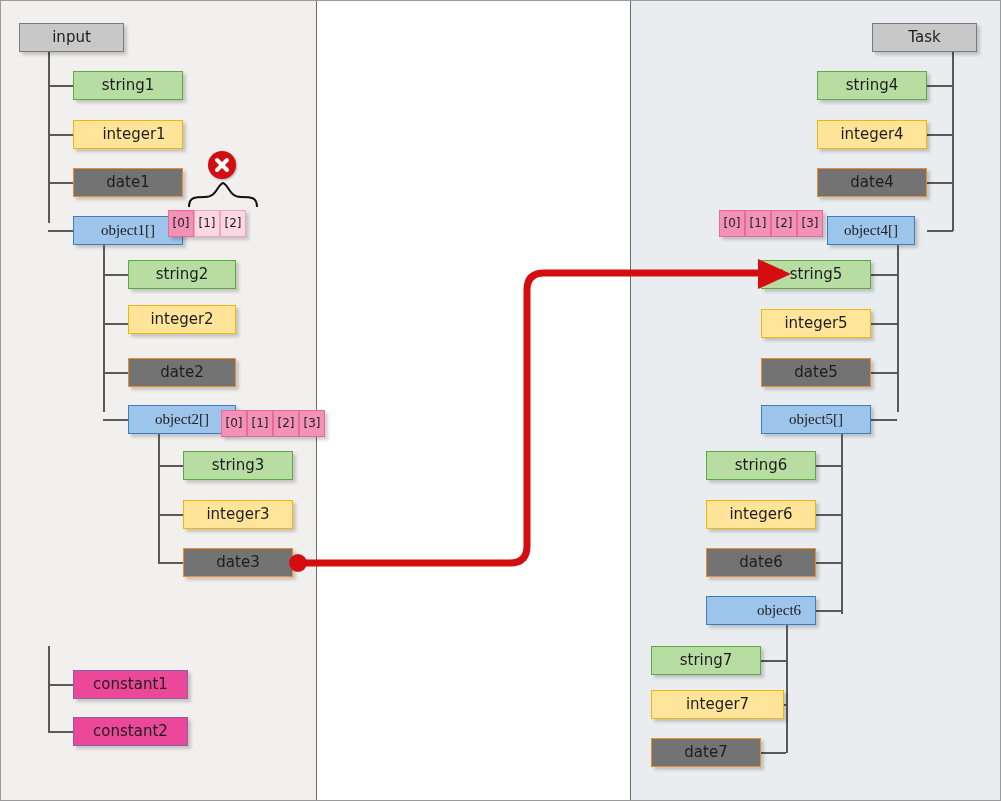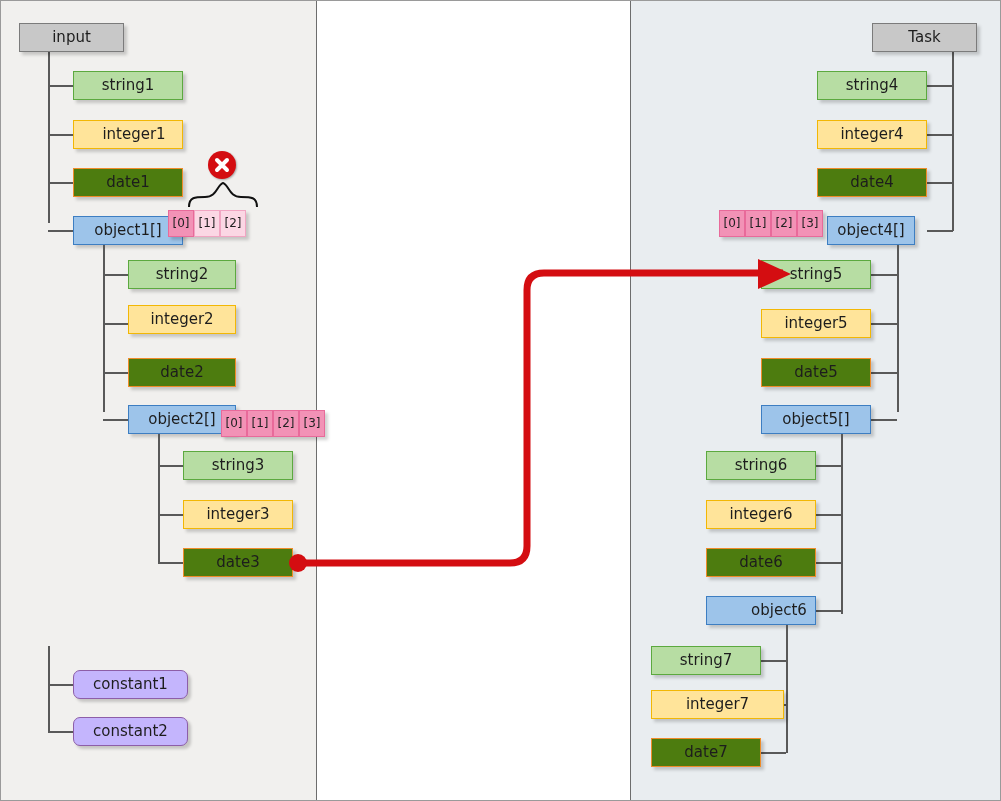--- a/index.html
+++ b/index.html
@@ -15,23 +15,23 @@
   #panel-mid{left:316px;width:314px;background:#ffffff;border-right:1px solid #6d6d6d;}
   #panel-right{left:630px;width:369px;background:#e9edf0;}
 
   
   .node{position:absolute;box-sizing:border-box;height:29px;line-height:27px;
         text-align:center;font-size:15px;color:#1d1d1d;border:1px solid #666;
         box-shadow:3px 3px 3px rgba(0,0,0,.18);white-space:nowrap;}
   .t-header   {background:#c8c8c8;border-color:#7b7b7b;}
   .t-string   {background:#b7dda3;border-color:#5ca93f;}
   .t-integer  {background:#ffe49a;border-color:#f2b705;}
-  .t-date     {background:#4d7c0f;border-color:#ef8c2a;}
-  .t-object   {background:#9dc4ea;border-color:#3d7ec2;}
-  .t-constant {background:#c4b5fd;border-color:#8d5ea8;border-radius:7px;}
+  .t-date     {background:#737373;border-color:#ef8c2a;}
+  .t-object   {background:#9dc4ea;border-color:#3d7ec2;font-family:Liberation Serif, serif;}
+  .t-constant {background:#ec4899;border-color:#8d5ea8;}
 
   
   .ln{position:absolute;background:#595959;}
   .ln.v{width:2px;}
   .ln.h{height:2px;}
 
   
   .badges{position:absolute;display:flex;box-shadow:3px 3px 3px rgba(0,0,0,.18);}
   .badge{box-sizing:border-box;height:27px;line-height:25px;min-width:26px;
          padding:0 3px;text-align:center;font-size:12px;color:#222;

